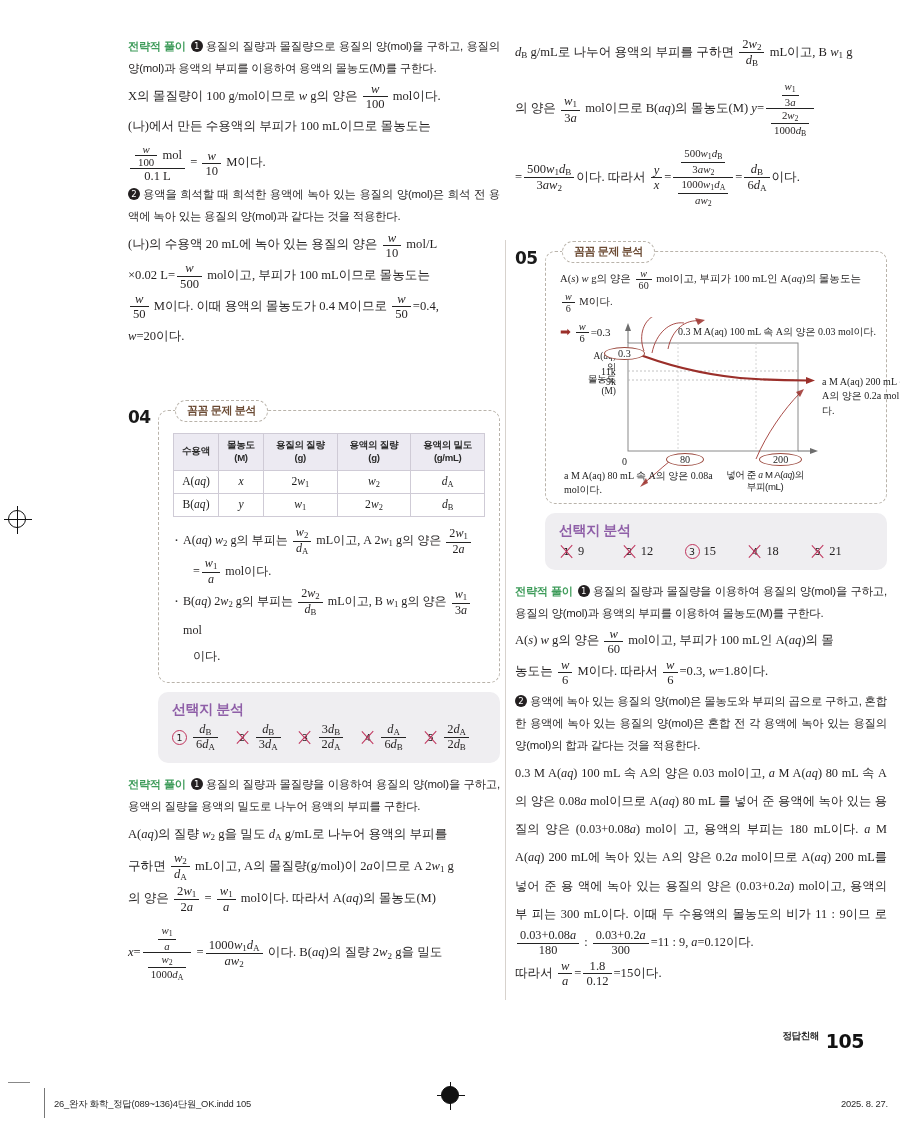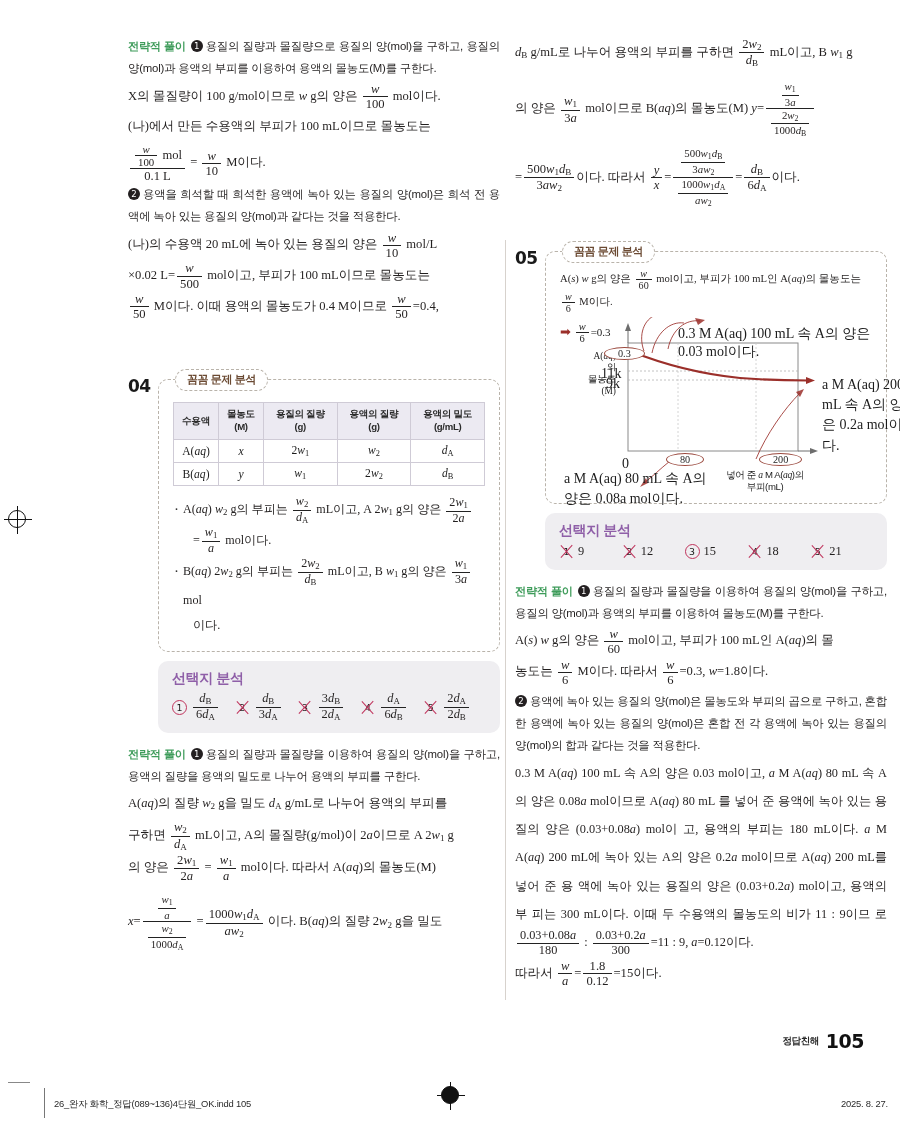--- a/index.html
+++ b/index.html
@@ -145,35 +145,35 @@
     background:#c0335c; margin-left:-0.7px;
   }
   .marker .x1 { transform:rotate(42deg); }
   .marker .x2 { transform:rotate(-42deg); }
 
   
   .graph-wrap { position:relative; width:100%; height:178px; margin-top:2px; }
   .graph-svg { position:absolute; left:0; top:0; }
   .g-label {
     position:absolute; font-family:"Liberation Serif", serif;
-    font-size:14px; color:#1c1c1c; line-height:1.3;
+    font-size:10px; color:#1c1c1c; line-height:1.3;
   }
   .g-label.kr { font-family:"Liberation Sans", sans-serif; font-size:9.6px; letter-spacing:-0.4px; }
   .circ-lab {
     position:absolute; font-family:"Liberation Serif", serif; font-size:10.2px;
     border:1.1px solid #9b4a3f; border-radius:50%/50%; padding:0px 13px;
     background:#fff; color:#1c1c1c;
   }
 
   .eqline { font-family:"Liberation Serif", serif; font-size:12.3px; line-height:2.3; }
 
   
   .folio {
     position:absolute; right:36px; top:1030px;
-    display:flex; align-items:center; gap:7px;
+    display:flex; align-items:flex-start; gap:7px;
   }
   .folio .tag { font-size:9.6px; font-weight:bold; letter-spacing:-0.5px; color:#2a2a2a; }
   .folio .num {
     font-size:19px; font-weight:bold; font-family:"DejaVu Sans", sans-serif;
     letter-spacing:-0.5px; color:#111;
   }
   .cropline { position:absolute; left:8px; top:1082px; width:22px; height:1px; background:#888; }
   .slugrule { position:absolute; left:44px; top:1088px; width:1px; height:30px; background:#777; }
   .slug {
     position:absolute; left:54px; top:1098px;
@@ -227,20 +227,23 @@
           mol/L
         </div>
         <div class="mathline">
           ×0.02 L=<span class="frac"><span class="num"><span class="mi">w</span></span><span class="den">500</span></span>
           mol이고, 부피가 100 mL이므로 몰농도는
         </div>
         <div class="mathline">
           <span class="frac"><span class="num"><span class="mi">w</span></span><span class="den">50</span></span>
           M이다. 이때 용액의 몰농도가 0.4 M이므로
           <span class="frac"><span class="num"><span class="mi">w</span></span><span class="den">50</span></span>=0.4,
+        </div>
+        <div class="mathline">
+          <span class="mi">w</span>=20이다.
         </div>
       </div>
 
       <div class="qbox" style="margin-top:58px;">
         <div class="qnum">04</div>
         <div class="qlead"></div>
 
         <div class="analysis-box">
           <div class="analysis-title">꼼꼼 문제 분석</div>
 

